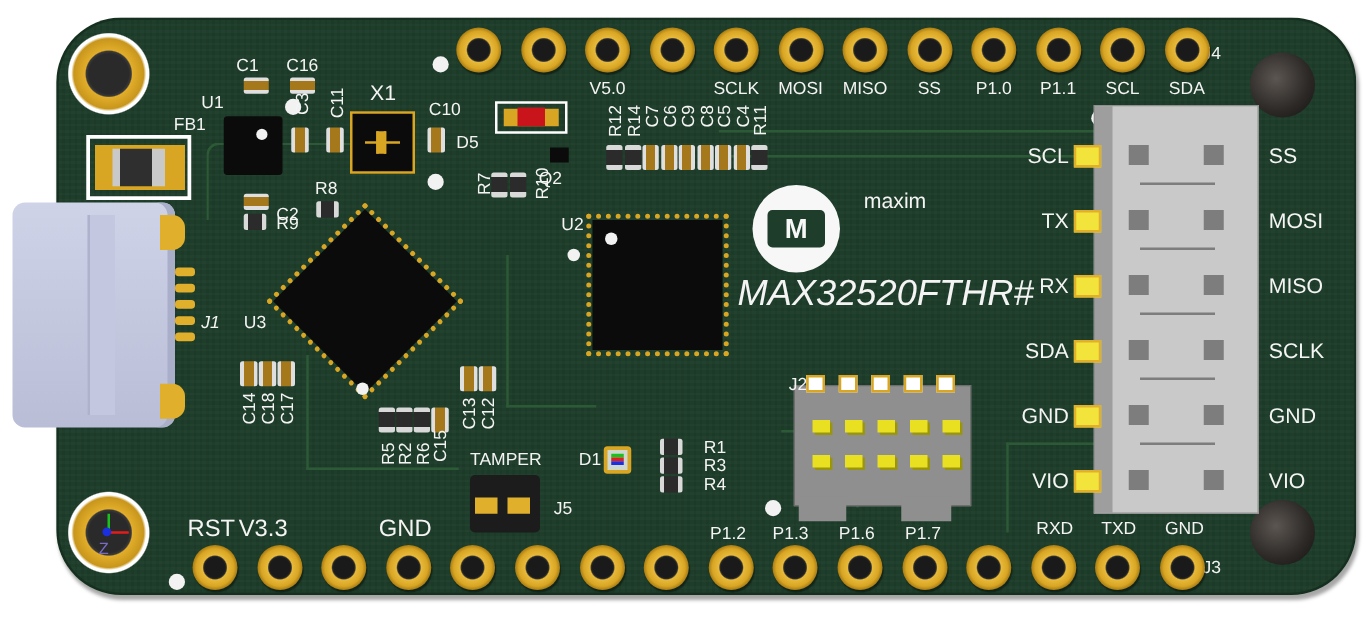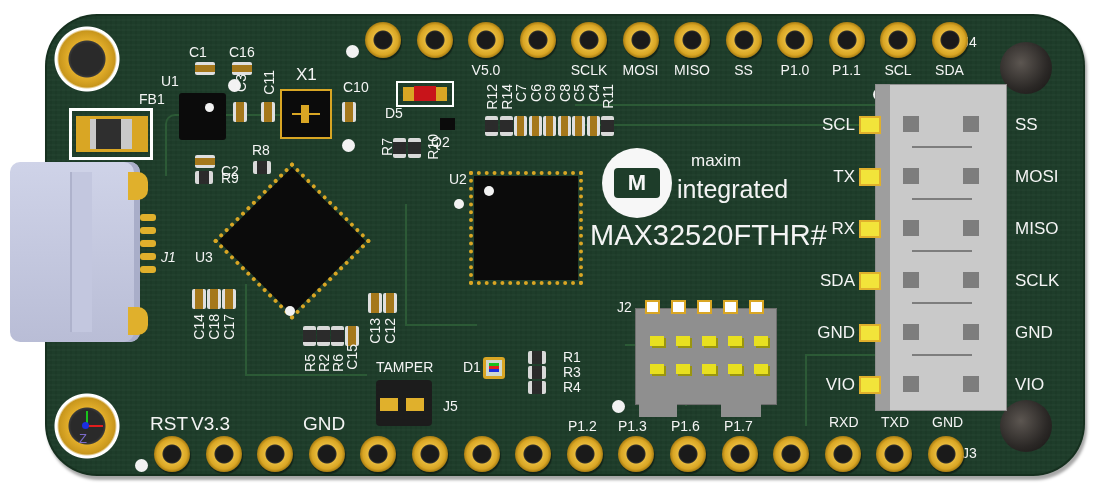--- a/index.html
+++ b/index.html
@@ -98,21 +98,21 @@
   <div class="silk silk-s" style="left:176px;top:150px;">C2</div>
   <div class="res" style="left:150px;top:157px;"></div>
   <div class="silk silk-s" style="left:176px;top:157px;">R9</div>
   <div class="res" style="left:208px;top:147px;"></div>
   <div class="silk silk-s" style="left:207px;top:129px;">R8</div>
 
   <div class="abs" style="left:351px;top:67px;width:58px;height:26px;border:2px solid #fff;box-sizing:border-box;">
     <div class="abs" style="left:5px;top:4px;width:44px;height:14px;background:#d9a624;"></div>
     <div class="abs" style="left:16px;top:3px;width:22px;height:15px;background:#c8141a;"></div>
   </div>
-  <div class="silk silk-s" style="left:340px;top:92px;">D5</div>
+  <div class="silk silk-s" style="left:320px;top:92px;">D5</div>
   <div class="ic" style="left:395px;top:104px;width:15px;height:12px;"></div>
   <div class="silk silk-s" style="left:386px;top:121px;">Q2</div>
   <div class="resV" style="left:348px;top:124px;"></div>
   <div class="resV" style="left:363px;top:124px;"></div>
   <div class="silk silk-s vert" style="left:335px;top:124px;">R7</div>
   <div class="silk silk-s vert" style="left:381px;top:120px;">R10</div>
 
   <div id="cap-row"></div>
 
   <div class="abs" style="left:-35px;top:148px;width:130px;height:180px;background:linear-gradient(180deg,#cfd3e8,#b9bdd6);border-radius:10px;box-shadow:inset -6px 0 0 #a9aec9;">
@@ -131,22 +131,21 @@
     <div class="dot" style="left:10px;top:10px;width:10px;height:10px;"></div>
   </div>
   <div class="dot" style="left:409px;top:185px;width:10px;height:10px;"></div>
   <div class="silk silk-s" style="left:404px;top:158px;">U2</div>
 
   <div class="abs" style="left:557px;top:134px;width:70px;height:70px;border-radius:50%;background:#f7f7f7;">
     <div class="abs" style="left:12px;top:20px;width:46px;height:30px;background:#1e3d2a;border-radius:4px;"></div>
     <div class="abs" style="left:18px;top:24px;width:34px;height:22px;color:#f7f7f7;font-size:22px;font-weight:bold;line-height:22px;text-align:center;">M</div>
   </div>
   <div class="silk" style="left:646px;top:138px;font-size:17px;">maxim</div>
-  <div class="silk" style="left:632px;top:163px;font-size:25px;">integrated</div>
-  <div class="silk" style="left:545px;top:207px;font-size:29px;">MAX32520FTHR#</div>
+  <div class="silk" style="left:545px;top:207px;font-size:29px;font-style:italic;">MAX32520FTHR#</div>
 
   <div class="abs" style="left:830px;top:70px;width:130px;height:325px;background:#c9c9c9;box-shadow:inset 14px 0 0 #9e9e9e;border:1px solid #8f8f8f;"></div>
   <div id="side-connector"></div>
 
   <div class="cap" style="left:147px;top:275px;"></div>
   <div class="cap" style="left:162px;top:275px;"></div>
   <div class="cap" style="left:177px;top:275px;"></div>
   <div class="silk silk-s vert" style="left:147px;top:300px;">C14</div>
   <div class="silk silk-s vert" style="left:162px;top:300px;">C18</div>
   <div class="silk silk-s vert" style="left:177px;top:300px;">C17</div>
@@ -184,21 +183,21 @@
   <div class="res" style="left:483px;top:367px;"></div>
   <div class="silk silk-s" style="left:518px;top:336px;">R1</div>
   <div class="silk silk-s" style="left:518px;top:351px;">R3</div>
   <div class="silk silk-s" style="left:518px;top:366px;">R4</div>
 
   <div class="abs" style="left:590px;top:294px;width:140px;height:95px;background:#8f8f8f;border:1px solid #6e6e6e;">
     <div class="abs" style="left:3px;top:88px;width:38px;height:20px;background:#8f8f8f;"></div>
     <div class="abs" style="left:85px;top:88px;width:40px;height:20px;background:#8f8f8f;"></div>
   </div>
   <div id="j2-pins"></div>
-  <div class="silk silk-s" style="left:572px;top:286px;">J2</div>
+  <div class="silk silk-s" style="left:586px;top:286px;">J2</div>
 <div class="pin" style="left:320px;top:8px;"></div>
     <div class="pin" style="left:371.5px;top:8px;"></div>
     <div class="pin" style="left:423px;top:8px;"></div>
     <div class="silk silk-s" style="left:419px;top:49px;width:44px;text-align:center;">V5.0</div>
     <div class="pin" style="left:474.5px;top:8px;"></div>
     <div class="pin" style="left:526px;top:8px;"></div>
     <div class="silk silk-s" style="left:522px;top:49px;width:44px;text-align:center;">SCLK</div>
     <div class="pin" style="left:577.5px;top:8px;"></div>
     <div class="silk silk-s" style="left:573.5px;top:49px;width:44px;text-align:center;">MOSI</div>
     <div class="pin" style="left:629px;top:8px;"></div>

